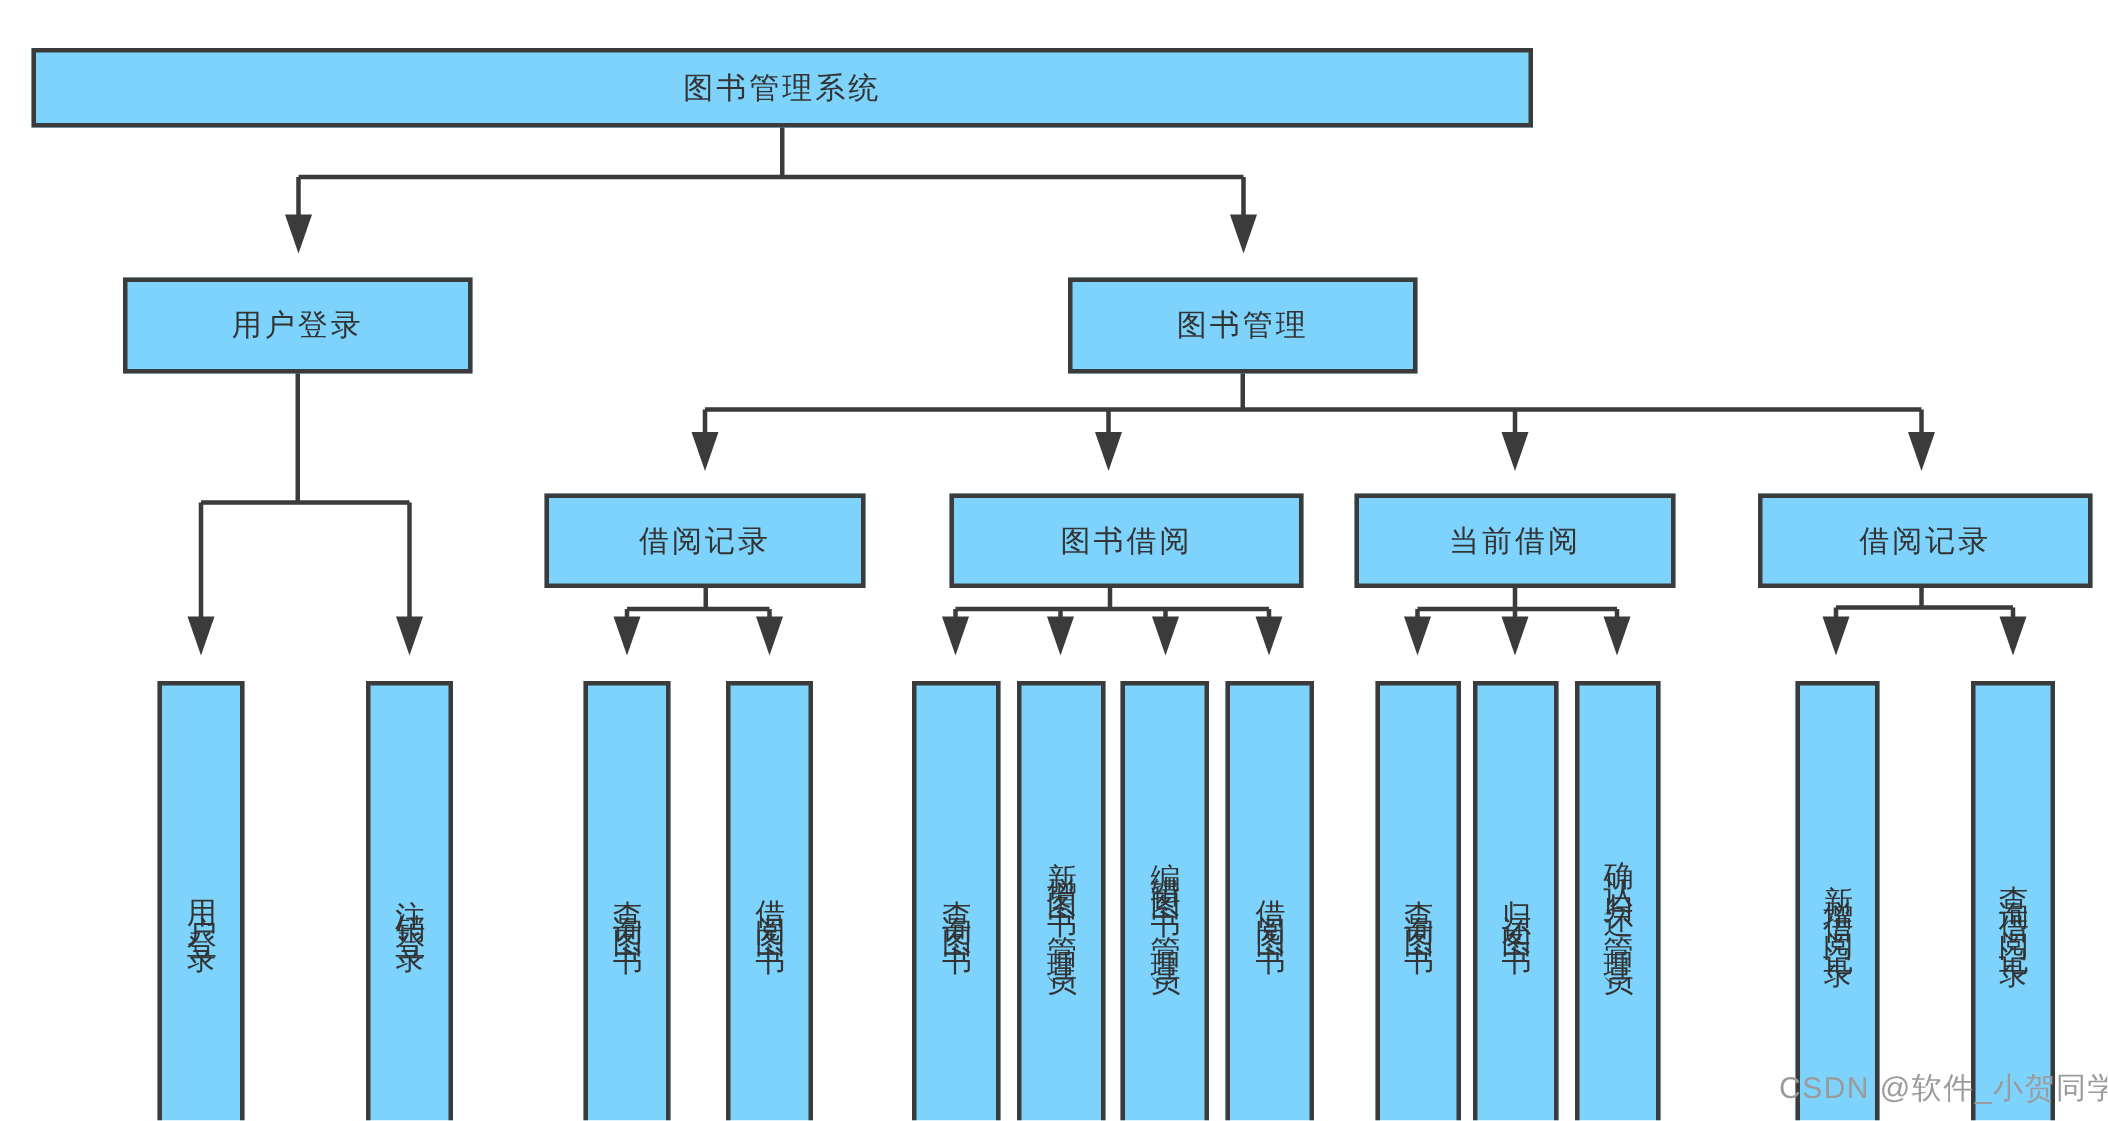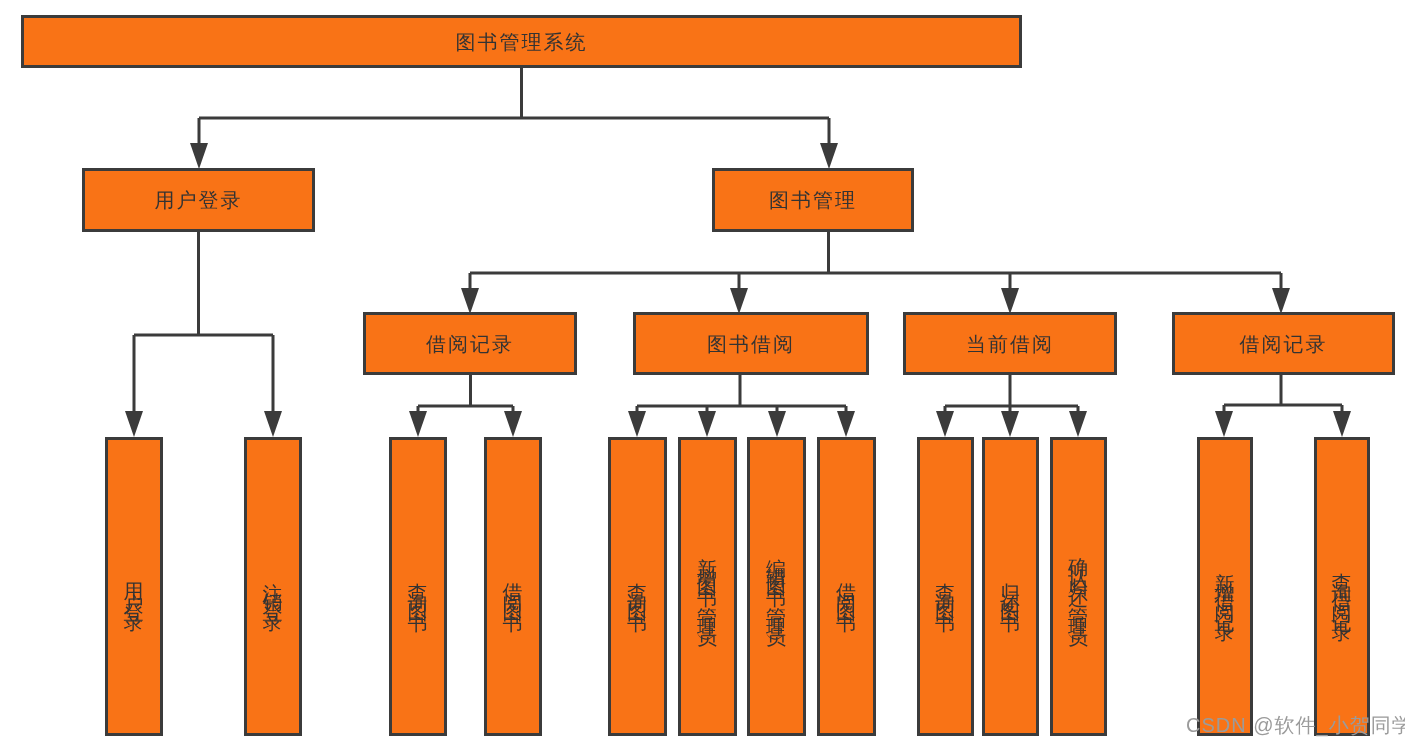--- a/index.html
+++ b/index.html
@@ -19,31 +19,32 @@
     position: absolute;
     left: 0;
     top: 0;
     width: 1405px;
     height: 747px;
     z-index: 0;
   }
   .node {
     position: absolute;
     box-sizing: border-box;
-    background: #f97316;
+    background: #7dd3fc;
     border: 3px solid #3b3b3b;
     color: #333333;
     display: flex;
     align-items: center;
     justify-content: center;
     z-index: 1;
     font-size: 20px;
     letter-spacing: 2px;
     text-align: center;
     line-height: 1.2;
+    margin-top: 17px;
   }
   .node.vertical {
     writing-mode: vertical-rl;
     text-orientation: mixed;
     letter-spacing: 10px;
     font-size: 20px;
   }
   .watermark {
     position: absolute;
     left: 1186px;
@@ -89,21 +90,21 @@
       <polygon points="1001,411 1019,411 1010,437"></polygon>
       <polygon points="1069,411 1087,411 1078,437"></polygon>
       <polygon points="1215,411 1233,411 1224,437"></polygon>
       <polygon points="1333,411 1351,411 1342,437"></polygon>
     </g>
   </svg>
 
   <div class="node" style="left:21px; top:15px; width:1001px; height:53px;">图书管理系统</div>
 
   <div class="node" style="left:82px; top:168px; width:233px; height:64px;">用户登录</div>
-  <div class="node" style="left:712px; top:168px; width:202px; height:64px;">图书管理</div>
+  <div class="node" style="left:712px; top:168px; width:233px; height:64px;">图书管理</div>
 
   <div class="node" style="left:363px; top:312px; width:214px; height:63px;">借阅记录</div>
   <div class="node" style="left:633px; top:312px; width:236px; height:63px;">图书借阅</div>
   <div class="node" style="left:903px; top:312px; width:214px; height:63px;">当前借阅</div>
   <div class="node" style="left:1172px; top:312px; width:223px; height:63px;">借阅记录</div>
 
   <div class="node vertical" style="left:105px; top:437px; width:58px; height:299px;">用户登录</div>
   <div class="node vertical" style="left:244px; top:437px; width:58px; height:299px;">注销登录</div>
 
   <div class="node vertical" style="left:389px; top:437px; width:58px; height:299px;">查询图书</div>

